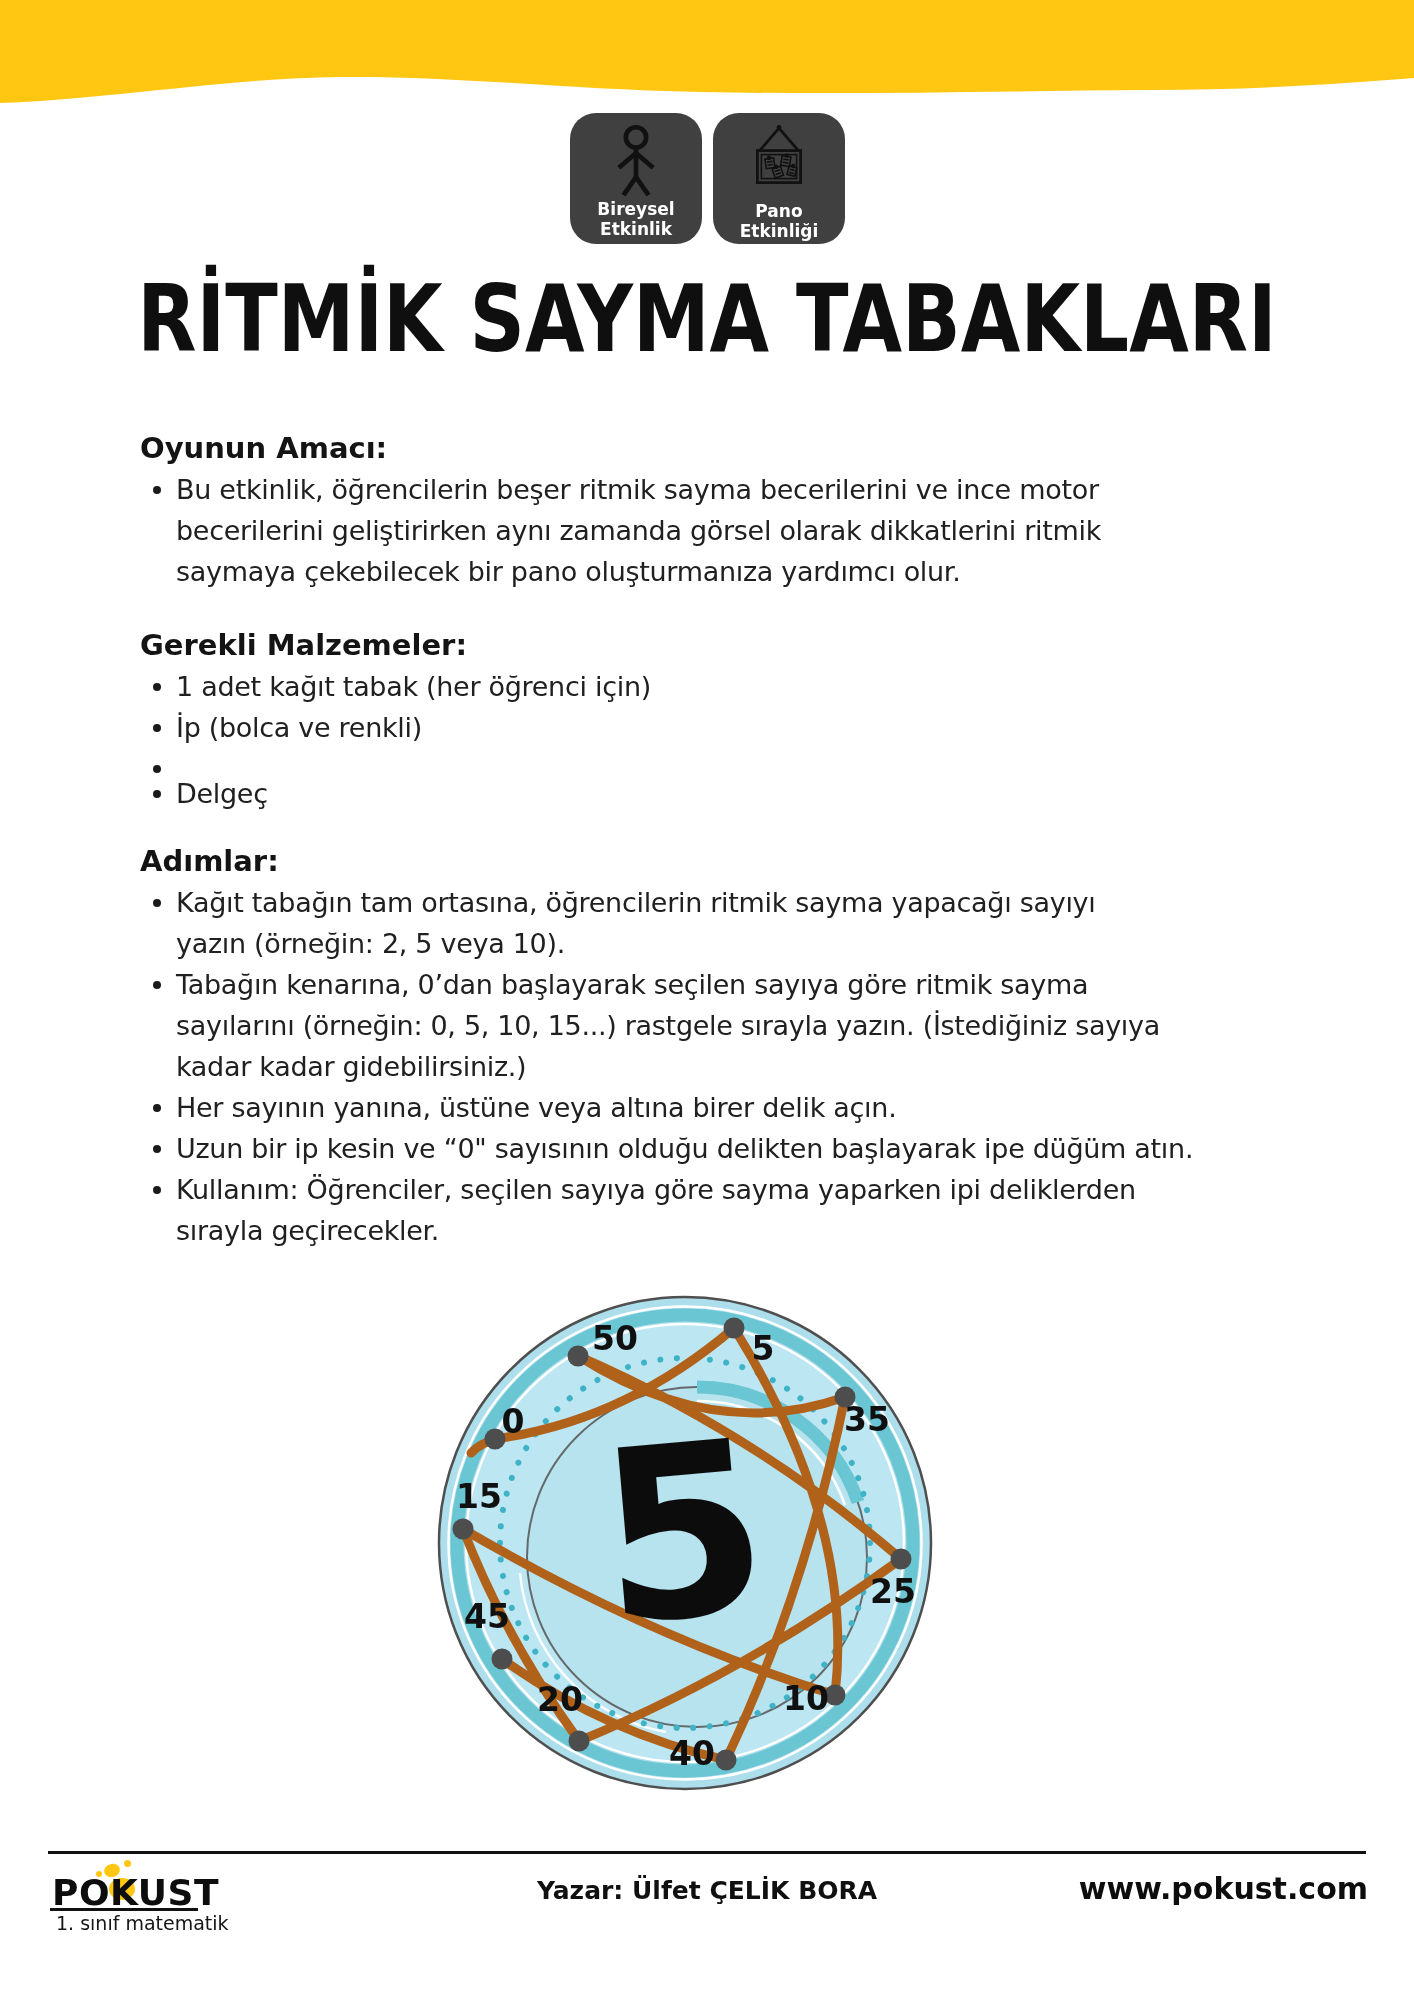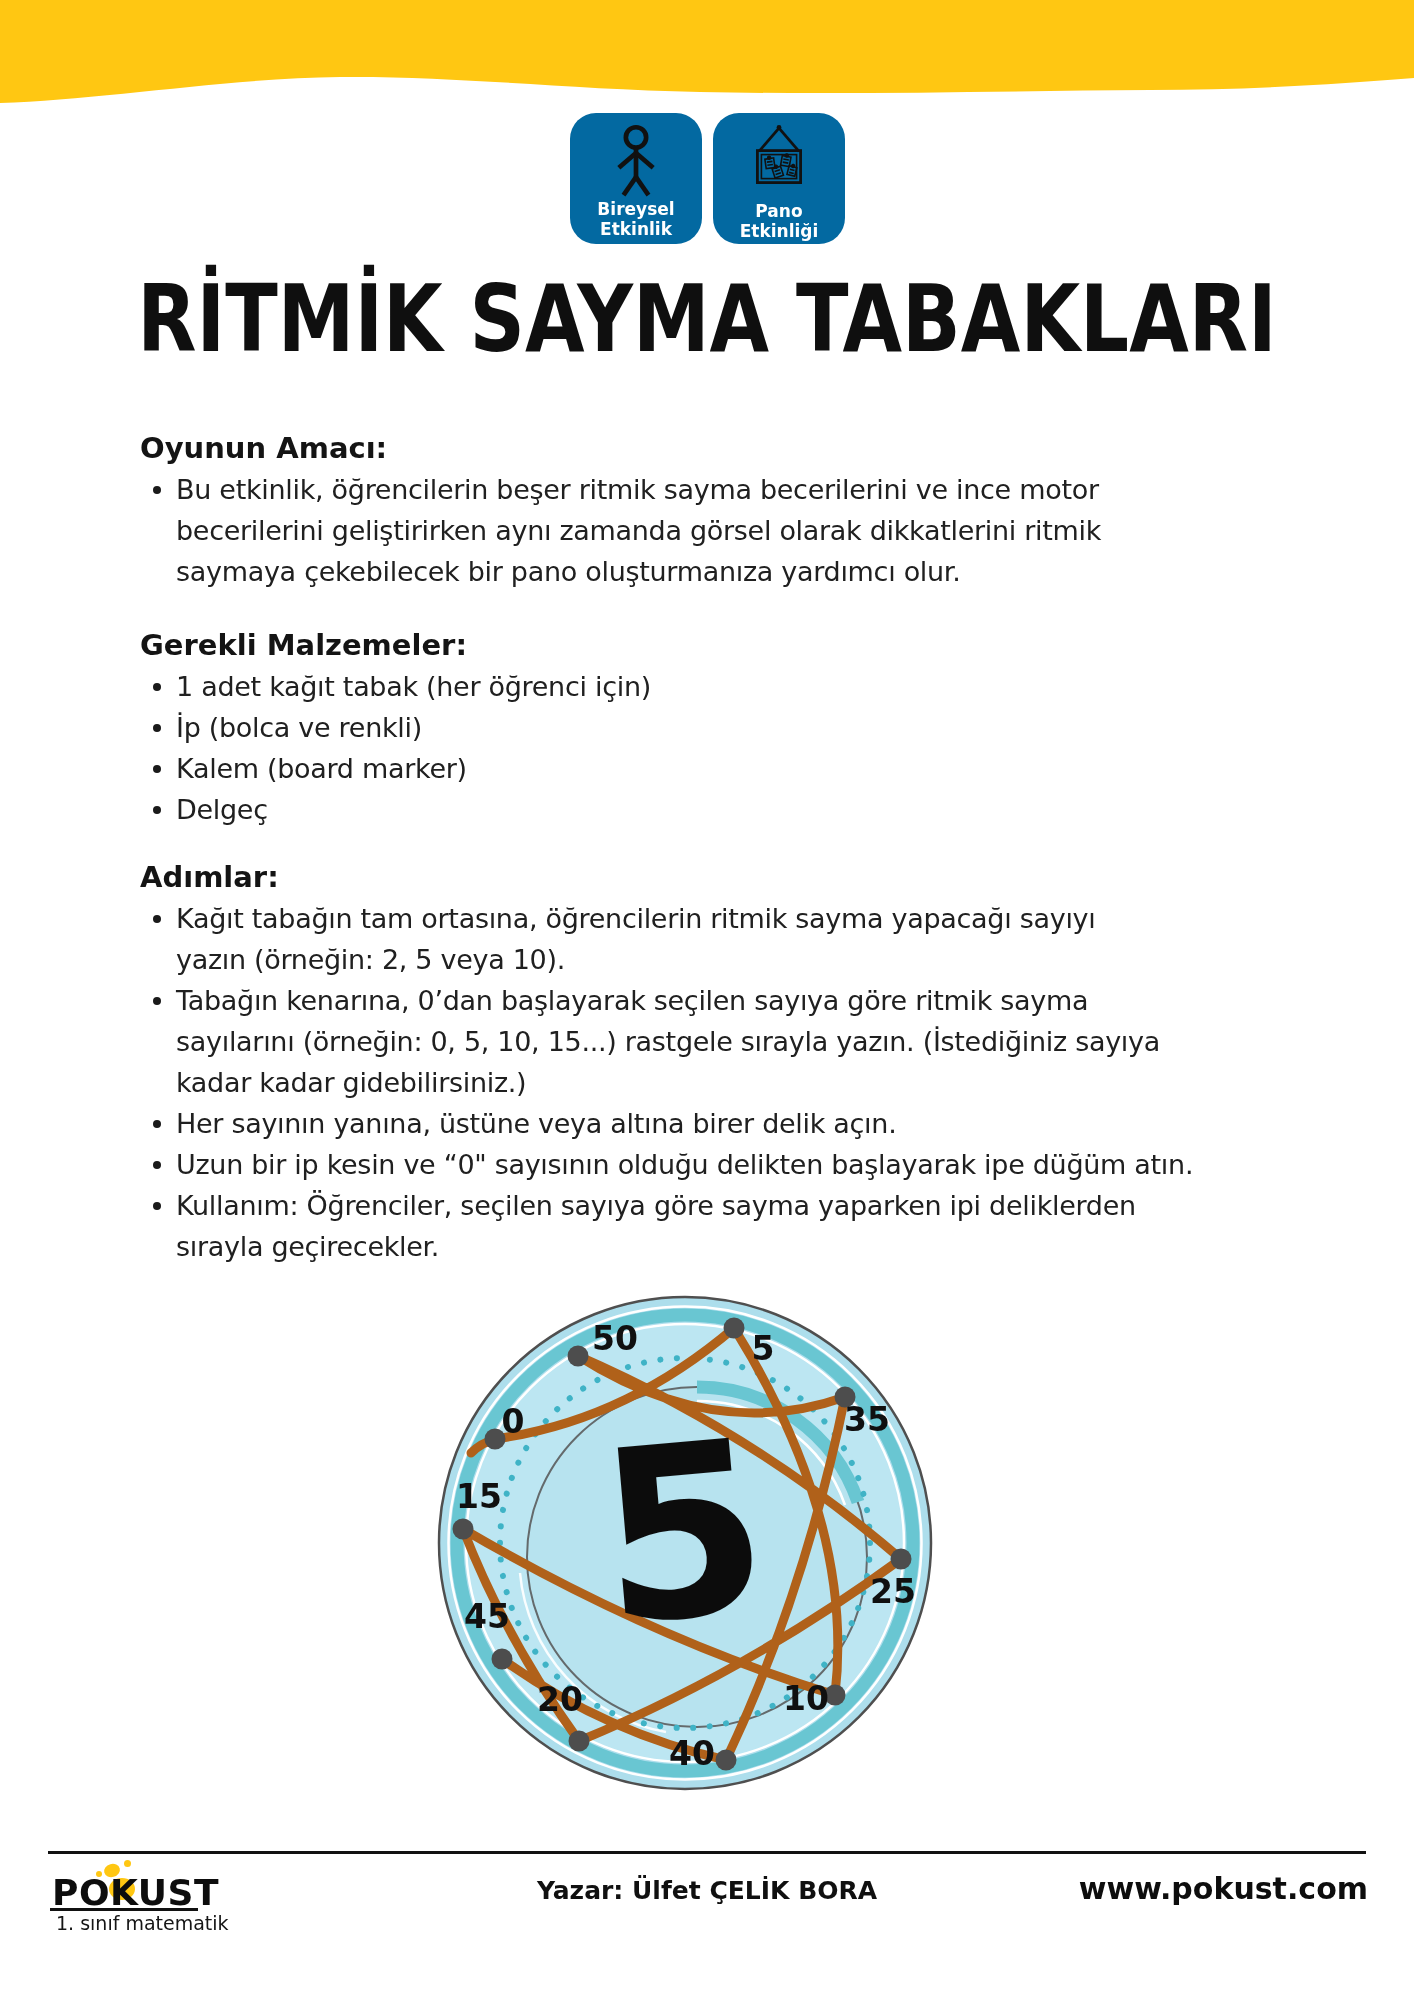--- a/index.html
+++ b/index.html
@@ -1,21 +1,21 @@
 <!DOCTYPE html>
 <html><head>
 <meta charset="utf-8">
 <style>
   html,body{margin:0;padding:0;background:#e8e8e8;}
   .page{position:relative;width:1414px;height:2000px;background:#ffffff;overflow:hidden;
         font-family:"DejaVu Sans","Liberation Sans",sans-serif;color:#1f1f1f;margin:0 auto;}
   .top-wave{position:absolute;left:0;top:0;width:1414px;height:120px;display:block;}
 
   
-  .badge{position:absolute;top:113px;width:132px;height:131px;background:#0369a1;border-radius:26px;
+  .badge{position:absolute;top:113px;width:132px;height:131px;background:#404040;border-radius:26px;
          display:flex;flex-direction:column;align-items:center;}
   .badge-1{left:570px;} .badge-2{left:713px;}
   .badge svg{margin-top:8px;flex:none;}
   .badge-label{margin-top:auto;padding-bottom:9px;color:#fff;font-weight:bold;font-size:17px;
                line-height:20px;text-align:center;white-space:pre-line;}
 
   .title{position:absolute;left:0;top:266px;width:100%;margin:0;text-align:center;white-space:nowrap;
          font-size:77px;font-weight:bold;letter-spacing:0px;color:#0f0f0f;
          transform:scaleY(1.2);transform-origin:50% 0;}
 
@@ -133,21 +133,20 @@
       <div class="bullet">
           <span class="dot"></span>
           <div class="btext">1 adet kağıt tabak (her öğrenci için)</div>
         </div>
       <div class="bullet">
           <span class="dot"></span>
           <div class="btext">İp (bolca ve renkli)</div>
         </div>
       <div class="bullet">
           <span class="dot"></span>
-          <div class="btext">Kalem (board marker)</div>
         </div>
       <div class="bullet">
           <span class="dot"></span>
           <div class="btext">Delgeç</div>
         </div>
     </div>
 
     <div class="sec">
       <div class="sec-heading">Adımlar:</div>
       <div class="bullet">

